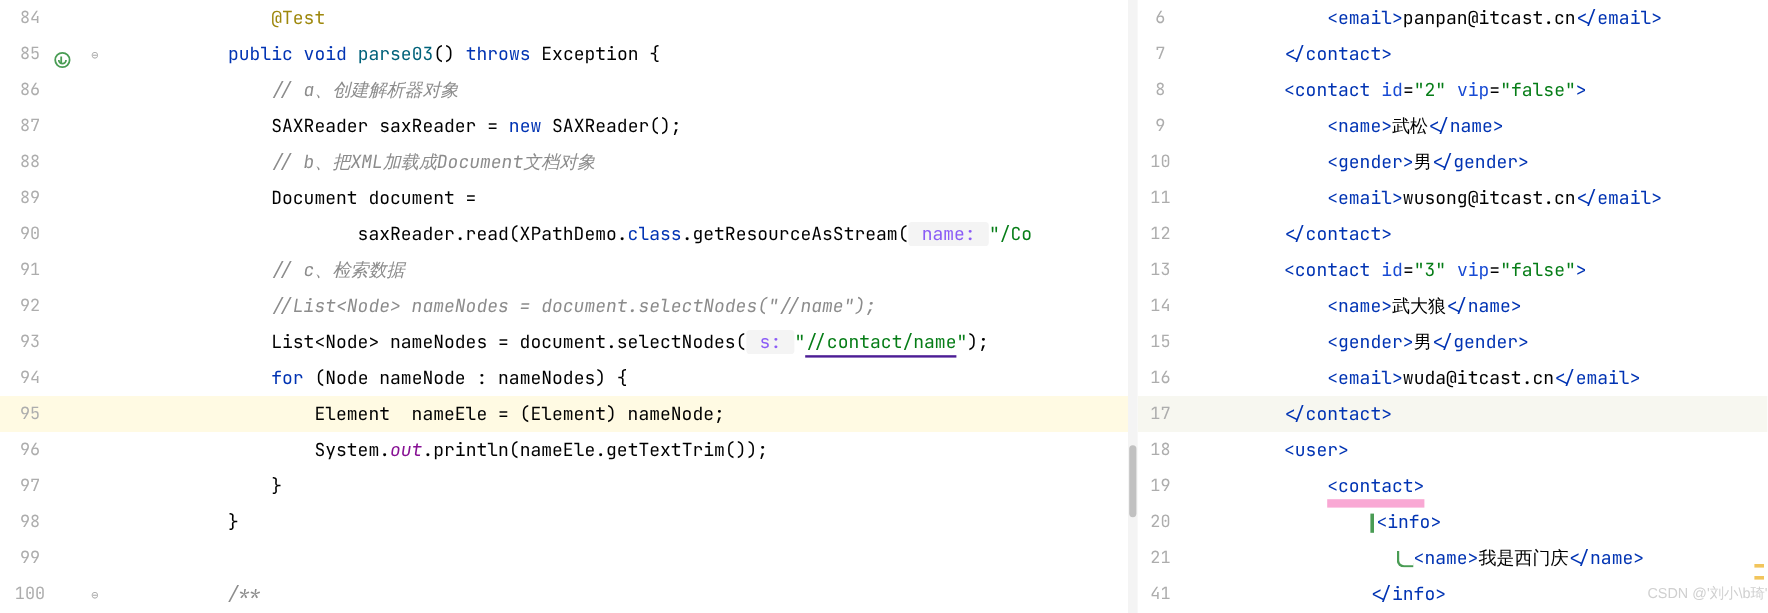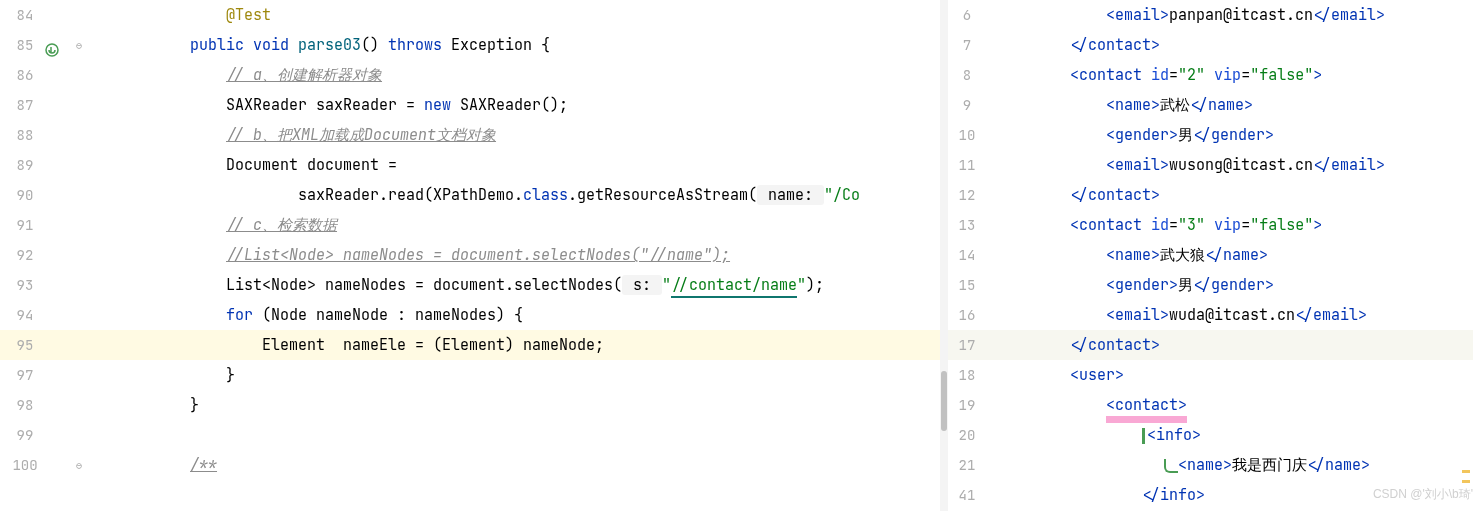--- a/index.html
+++ b/index.html
@@ -67,30 +67,30 @@
       flex-shrink: 0;
       display: flex;
       align-items: center;
       padding-left: 8px;
       color: #bbb;
     }
     .code { flex: 1; }
     
     .kw { color: #0033b3; }
     .ann { color: #9e880d; }
-    .cmt { color: #8c8c8c; font-style: italic; text-decoration: underline; }
+    .cmt { color: #8c8c8c; font-style: italic; }
     .method { color: #00627a; }
     .str { color: #067d17; }
     .fld { color: #871094; font-style: italic; }
-    .hint { color: #000000; background: #f4f4f4; border-radius: 3px; padding: 0 2px; font-style: normal; }
+    .hint { color: #8b5cf6; background: #f4f4f4; border-radius: 3px; padding: 0 2px; font-style: normal; }
     .tag { color: #0033b3; }
     .attr { color: #174ad4; }
     .attrv { color: #067d17; }
     .txt { color: #000; }
-    .red-underline { border-bottom: 2px solid #0f766e; padding-bottom: 1px; }
+    .red-underline { border-bottom: 2px solid #4c1d95; padding-bottom: 1px; }
     .green-underline { border-bottom: 7px solid #f9a8d4; padding-bottom: 1px; }
     .watermark {
       position: absolute;
       right: 0;
       bottom: 8px;
       color: #d0d0d0;
       font-size: 12px;
       font-family: sans-serif;
     }
     .fold-icon { font-size: 10px; color: #aaa; }
@@ -132,20 +132,21 @@
     <div class="line "><div class="gutter">86</div><div class="fold-col"></div><div class="code"><span>            </span><span class="cmt">// a、创建解析器对象</span></div></div>
     <div class="line "><div class="gutter">87</div><div class="fold-col"></div><div class="code"><span>            SAXReader </span><span>saxReader = </span><span class="kw">new </span><span>SAXReader();</span></div></div>
     <div class="line "><div class="gutter">88</div><div class="fold-col"></div><div class="code"><span>            </span><span class="cmt">// b、把XML加载成Document文档对象</span></div></div>
     <div class="line "><div class="gutter">89</div><div class="fold-col"></div><div class="code"><span>            Document document =</span></div></div>
     <div class="line "><div class="gutter">90</div><div class="fold-col"></div><div class="code"><span>                    saxReader.read(XPathDemo.</span><span class="kw">class</span><span>.getResourceAsStream(</span><span class="hint"> name: </span><span class="str">"/Co</span></div></div>
     <div class="line "><div class="gutter">91</div><div class="fold-col"></div><div class="code"><span>            </span><span class="cmt">// c、检索数据</span></div></div>
     <div class="line "><div class="gutter">92</div><div class="fold-col"></div><div class="code"><span>            </span><span class="cmt">//List&lt;Node&gt; nameNodes = document.selectNodes("//name");</span></div></div>
     <div class="line "><div class="gutter">93</div><div class="fold-col"></div><div class="code"><span>            List&lt;Node&gt; nameNodes = document.selectNodes(</span><span class="hint"> s: </span><span class="str">"</span><span class="str red-underline">//contact/name</span><span class="str">"</span><span>);</span></div></div>
     <div class="line "><div class="gutter">94</div><div class="fold-col"></div><div class="code"><span>            </span><span class="kw">for </span><span>(Node nameNode : nameNodes) {</span></div></div>
     <div class="line highlight"><div class="gutter">95</div><div class="fold-col"></div><div class="code"><span>                Element  nameEle = (Element) nameNode;</span></div></div>
+    <div class="line "><div class="gutter">96</div><div class="fold-col"></div><div class="code"><span>                System.</span><span class="fld">out</span><span>.println(nameEle.getTextTrim());</span></div></div>
     <div class="line "><div class="gutter">97</div><div class="fold-col"></div><div class="code"><span>            }</span></div></div>
     <div class="line "><div class="gutter">98</div><div class="fold-col"></div><div class="code"><span>        }</span></div></div>
     <div class="line "><div class="gutter">99</div><div class="fold-col"></div><div class="code"><span></span></div></div>
     <div class="line "><div class="gutter">100</div><div class="fold-col"><span class="fold-icon">⊖</span></div><div class="code"><span>        </span><span class="cmt">/**</span></div></div>
   </div>
 
 <div class="divider">
   <div class="scrollbar-thumb"></div>
 </div>
 

